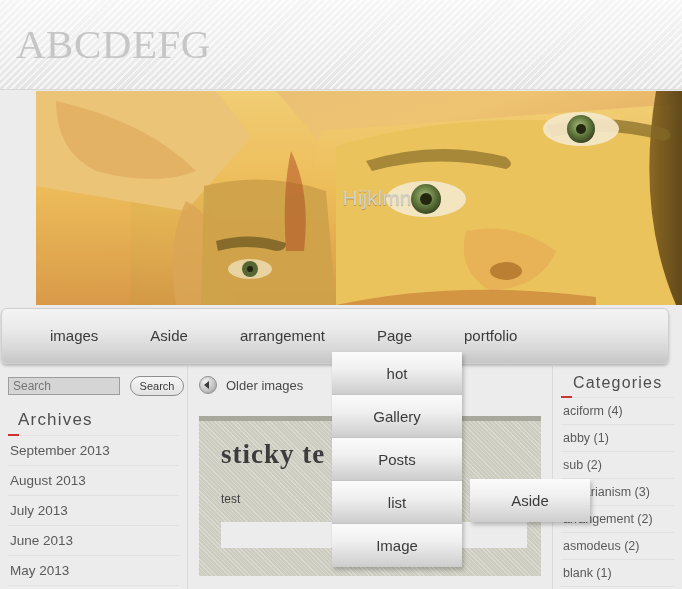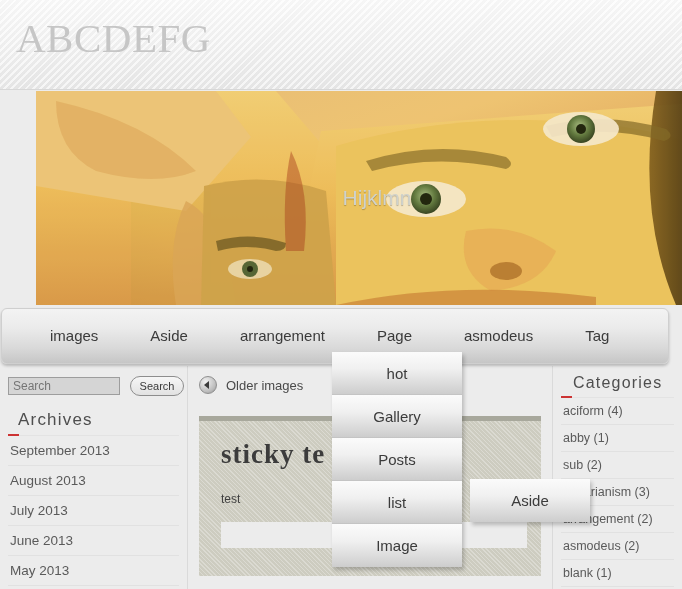--- a/index.html
+++ b/index.html
@@ -36,21 +36,21 @@
         rgba(255,255,255,0.55) 2px,
         rgba(0,0,0,0.018) 2px,
         rgba(0,0,0,0.018) 5px),
       linear-gradient(to bottom, #fbfbfb 0%, #f2f2f2 55%, #e9e9e9 100%);
     border-bottom: 1px solid #d8d8d8;
     box-sizing: border-box;
   }
   .site-title {
     position: absolute;
     left: 16px;
-    top: 14px;
+    top: 20px;
     font-family: "Liberation Serif", serif;
     font-size: 41px;
     letter-spacing: 0.5px;
     color: #c6c6c6;
     line-height: 48px;
     white-space: nowrap;
   }
 
   
   .banner {
@@ -393,22 +393,21 @@
     </svg>
     <div class="banner-desc">Hijklmn</div>
   </div>
 
   <div class="nav-wrap">
     <ul class="nav-list">
       <li class="nav-item">images</li>
       <li class="nav-item">Aside</li>
       <li class="nav-item">arrangement</li>
       <li class="nav-item">Page</li>
-      <li class="nav-item">asmodeus</li>
-      <li class="nav-item">Tag</li>
+      <li class="nav-item">portfolio</li>
     </ul>
   </div>
 
   <div class="content-area">
 
     <div class="sidebar-left">
       <div class="search-row">
         <input class="search-input" type="text" placeholder="Search" style="">
         <button class="search-button">Search</button>
       </div>

